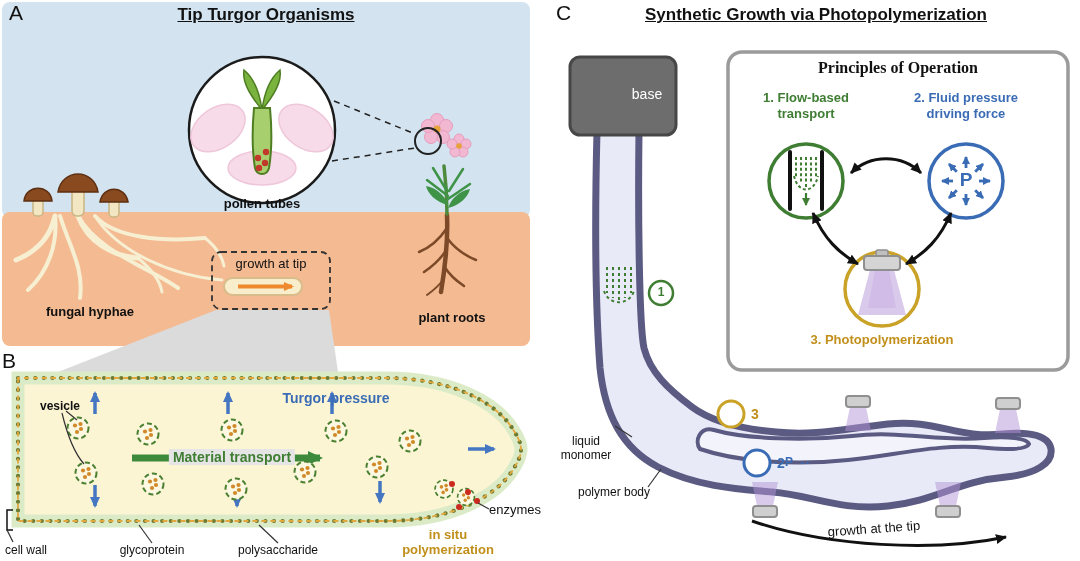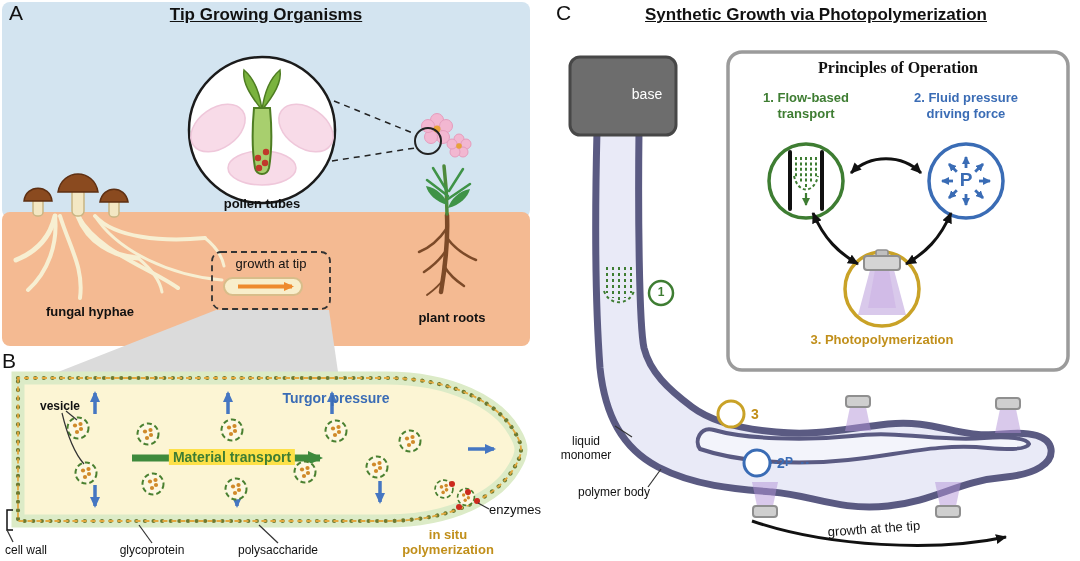--- a/index.html
+++ b/index.html
@@ -7,21 +7,21 @@
           font-family:"Liberation Sans",sans-serif;overflow:hidden;}
   svg.art{position:absolute;left:0;top:0;}
   .lbl{position:absolute;white-space:nowrap;color:#111;font-size:12px;line-height:1.15;}
   .ctr{transform:translateX(-50%);text-align:center;}
   .b{font-weight:700;}
   .u{text-decoration:underline;}
   .letter{font-size:21px;}
   .t17{font-size:17px;} .t16{font-size:16px;} .t14{font-size:14px;padding-left:48px;}
   .t13{font-size:13px;} .t11{font-size:13px;} .t19{font-size:19px;}
   .green{color:#3e7d32;} .blue{color:#3a6cb5;} .gold{color:#c18f1a;} .white{color:#fff;}
-  .bgcell{background:#fde047;padding:0 4px;}
+  .bgcell{background:#e5e5e5;padding:0 4px;}
 </style>
 </head>
 <body>
 
 <div class="canvas">
 
 <svg class="art" width="1080" height="561" viewBox="0 0 1080 561">
   <defs>
     <marker id="mB" markerUnits="userSpaceOnUse" markerWidth="12" markerHeight="10" refX="10" refY="5" orient="auto-start-reverse">
           <path d="M0,0 L11,5 L0,10 Z" fill="#111"></path>
@@ -285,21 +285,21 @@
       <g stroke="#111" stroke-width="3" fill="none">
         <path d="M851,173 C870,154 902,154 921,173" marker-start="url(#mB)" marker-end="url(#mB)"></path>
         <path d="M951,213 C940,239 925,253 906,264" marker-start="url(#mB)" marker-end="url(#mB)"></path>
         <path d="M858,264 C839,253 824,239 813,213" marker-start="url(#mB)" marker-end="url(#mB)"></path>
       </g>
     </g>
   </g>
 </svg>
 
 <div class="lbl letter" style="left:9px;top:1px;">A</div>
-<div class="lbl b u t17 ctr" style="left:266px;top:5px;">Tip Growing Organisms</div>
+<div class="lbl b u t17 ctr" style="left:266px;top:5px;">Tip Turgor Organisms</div>
 <div class="lbl b t13 ctr" style="left:262px;top:197px;">pollen tubes</div>
 <div class="lbl b t13 ctr" style="left:90px;top:305px;">fungal hyphae</div>
 <div class="lbl b t13 ctr" style="left:452px;top:311px;">plant roots</div>
 <div class="lbl t11 ctr" style="left:271px;top:257px;">growth at tip</div>
 
 <div class="lbl letter" style="left:2px;top:349px;">B</div>
 <div class="lbl" style="left:40px;top:400px;font-weight:bold;">vesicle</div>
 <div class="lbl b t14 blue ctr" style="left:312px;top:390px;">Turgor pressure</div>
 <div class="lbl b t14 green ctr bgcell" style="left:232px;top:449px;">Material transport</div>
 <div class="lbl" style="left:5px;top:544px;">cell wall</div>

